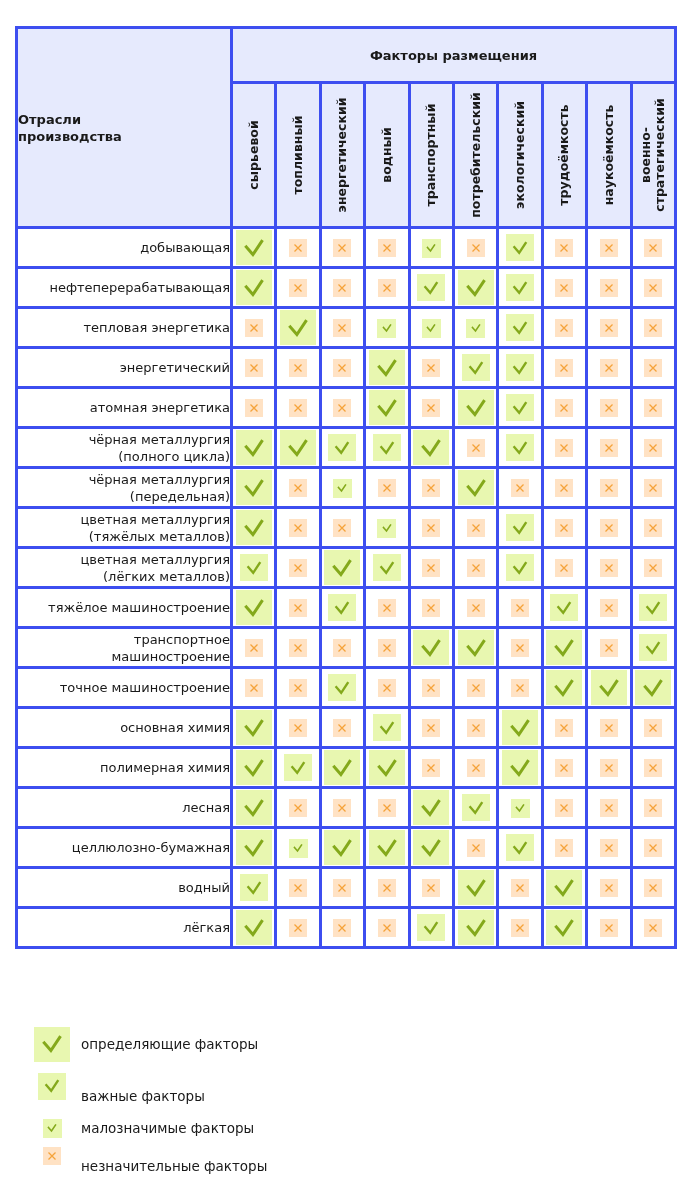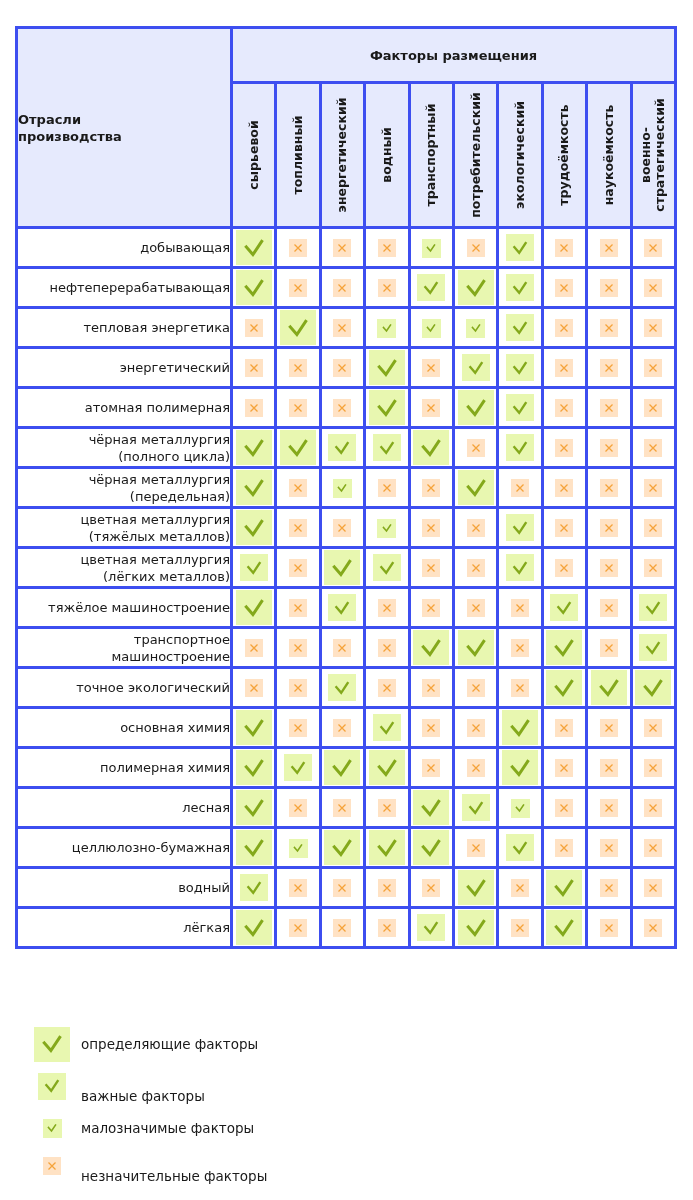--- a/index.html
+++ b/index.html
@@ -287,21 +287,21 @@
               <path d="M1.5 1.5 L8.5 8.5 M8.5 1.5 L1.5 8.5" stroke="#f5a33a" stroke-width="1.3" fill="none"></path>
             </svg>
           </span></td>
         <td class="cell"><span class="mk X" title="незначительные факторы">
             <svg width="10" height="10" viewBox="0 0 10 10">
               <path d="M1.5 1.5 L8.5 8.5 M8.5 1.5 L1.5 8.5" stroke="#f5a33a" stroke-width="1.3" fill="none"></path>
             </svg>
           </span></td>
       </tr>
       <tr>
-        <td class="label">атомная полимерная</td>
+        <td class="label">атомная энергетика</td>
         <td class="cell"><span class="mk X" title="незначительные факторы">
             <svg width="10" height="10" viewBox="0 0 10 10">
               <path d="M1.5 1.5 L8.5 8.5 M8.5 1.5 L1.5 8.5" stroke="#f5a33a" stroke-width="1.3" fill="none"></path>
             </svg>
           </span></td>
         <td class="cell"><span class="mk X" title="незначительные факторы">
             <svg width="10" height="10" viewBox="0 0 10 10">
               <path d="M1.5 1.5 L8.5 8.5 M8.5 1.5 L1.5 8.5" stroke="#f5a33a" stroke-width="1.3" fill="none"></path>
             </svg>
           </span></td>
@@ -658,21 +658,21 @@
               <path d="M1.5 1.5 L8.5 8.5 M8.5 1.5 L1.5 8.5" stroke="#f5a33a" stroke-width="1.3" fill="none"></path>
             </svg>
           </span></td>
         <td class="cell"><span class="mk I" title="важные факторы">
             <svg width="16" height="16" viewBox="0 0 20 20">
               <path d="M3 9 L9 16 L17 4" stroke="#84a91b" stroke-width="3" fill="none" stroke-linecap="square" stroke-linejoin="miter"></path>
             </svg>
           </span></td>
       </tr>
       <tr>
-        <td class="label">точное экологический</td>
+        <td class="label">точное машиностроение</td>
         <td class="cell"><span class="mk X" title="незначительные факторы">
             <svg width="10" height="10" viewBox="0 0 10 10">
               <path d="M1.5 1.5 L8.5 8.5 M8.5 1.5 L1.5 8.5" stroke="#f5a33a" stroke-width="1.3" fill="none"></path>
             </svg>
           </span></td>
         <td class="cell"><span class="mk X" title="незначительные факторы">
             <svg width="10" height="10" viewBox="0 0 10 10">
               <path d="M1.5 1.5 L8.5 8.5 M8.5 1.5 L1.5 8.5" stroke="#f5a33a" stroke-width="1.3" fill="none"></path>
             </svg>
           </span></td>
@@ -1062,21 +1062,21 @@
     <div class="lg-row" style="top: 84px; height: 36px;">
       <div class="lg-box" style="height: 36px;">
         <span class="mk M" title="малозначимые факторы">
           <svg width="10" height="10" viewBox="0 0 20 20">
             <path d="M3 9 L9 16 L17 4" stroke="#84a91b" stroke-width="3.2" fill="none" stroke-linecap="square" stroke-linejoin="miter"></path>
           </svg>
         </span>
       </div>
       <span class="lg-text">малозначимые факторы</span>
     </div>
-    <div class="lg-row" style="top: 122px; height: 36px; align-items: flex-end;">
+    <div class="lg-row" style="top: 112px; height: 36px; align-items: flex-end;">
       <div class="lg-box" style="height: 36px;">
         <span class="mk X" title="незначительные факторы">
           <svg width="10" height="10" viewBox="0 0 10 10">
             <path d="M1.5 1.5 L8.5 8.5 M8.5 1.5 L1.5 8.5" stroke="#f5a33a" stroke-width="1.3" fill="none"></path>
           </svg>
         </span>
       </div>
       <span class="lg-text">незначительные факторы</span>
     </div>
   </div>

